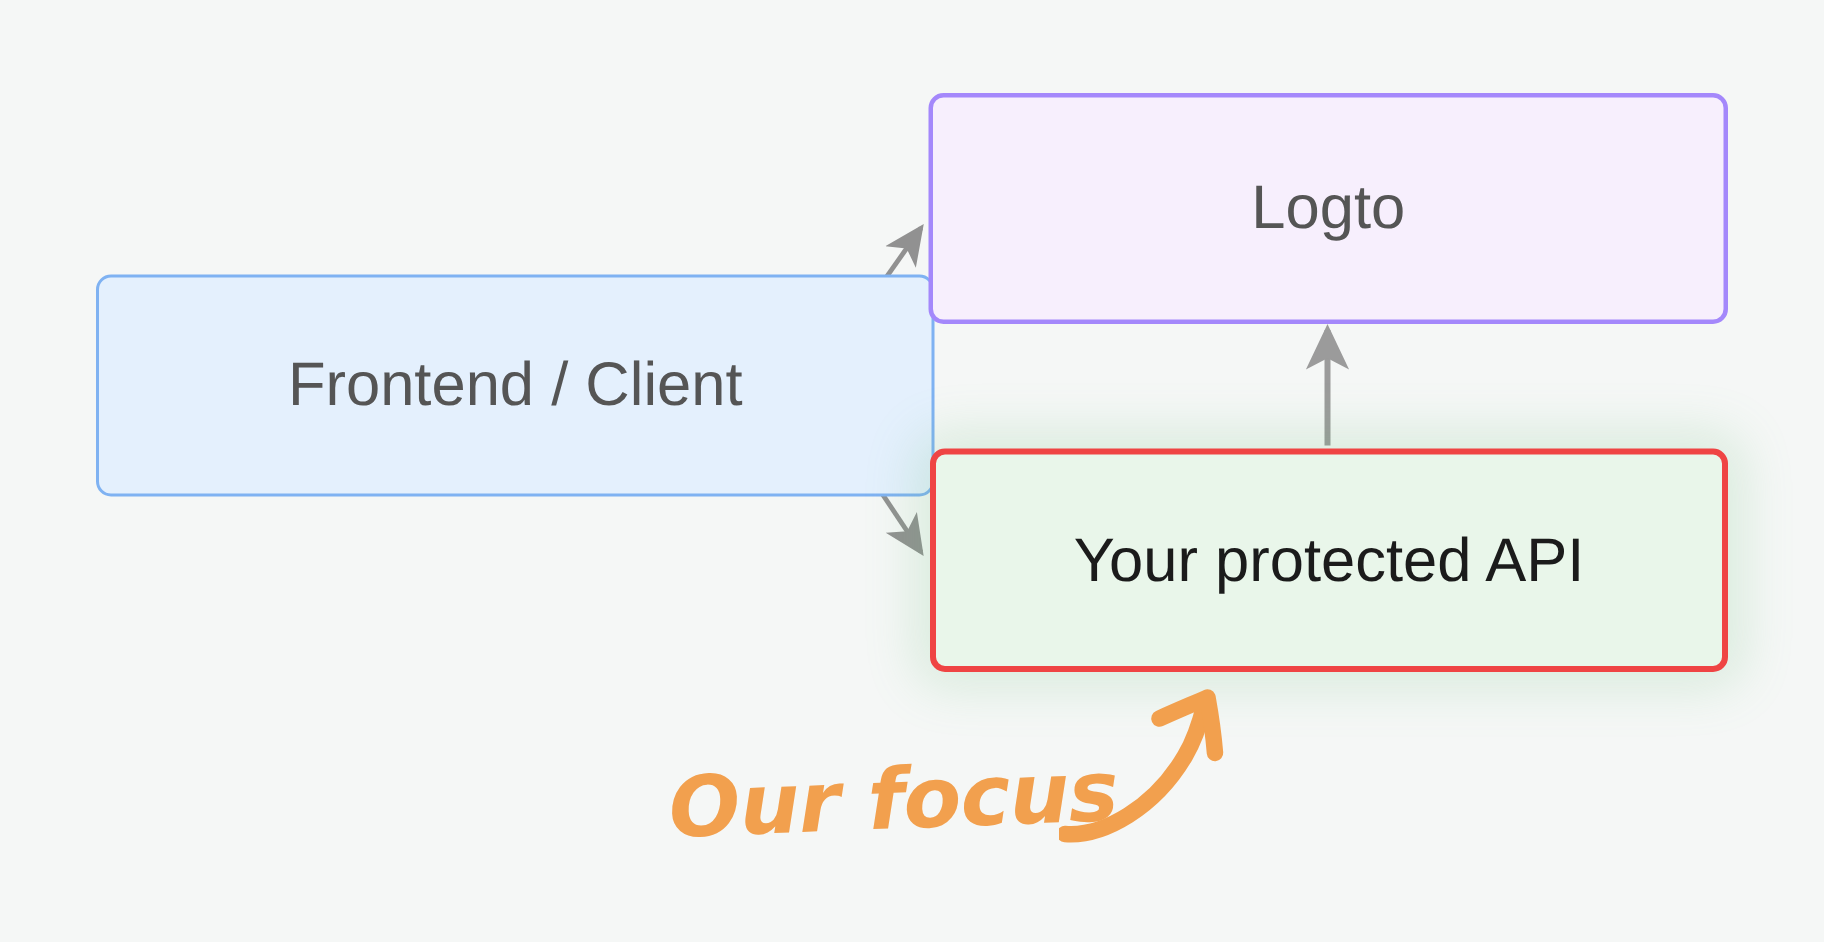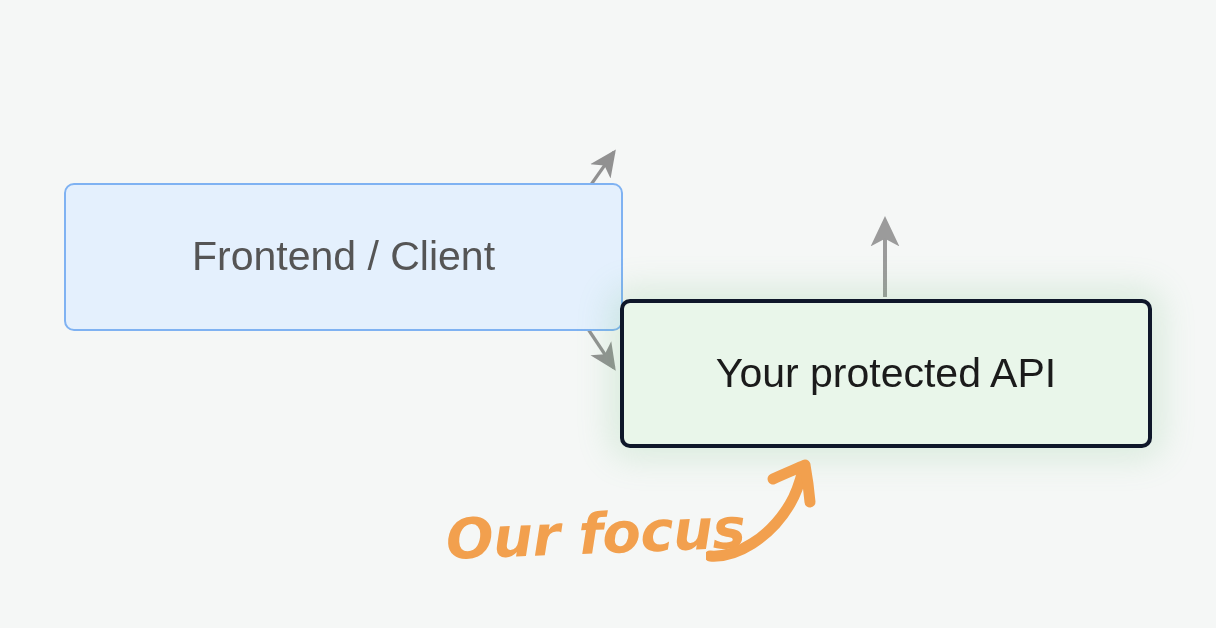--- a/index.html
+++ b/index.html
@@ -52,21 +52,21 @@
     font-size: 41px;
     font-weight: 400;
   }
   
   #node-api {
     left: 620px;
     top: 299px;
     width: 532px;
     height: 149px;
     background: #e9f6ea;
-    border: 4px solid #0f172a;
+    border: 4px solid #ef4444;
     color: #1b1b1b;
     font-size: 41px;
     font-weight: 400;
     box-shadow: 0 0 34px 10px rgba(106, 191, 120, 0.20);
   }
   .node-label {
     display: block;
     padding: 0 14px;
   }
   
@@ -130,20 +130,23 @@
 
     <g>
       <line x1="885" y1="297" x2="885" y2="220" stroke="#9b9b9b" stroke-width="4" marker-end="url(#arrowhead-gray-v)"></line>
     </g>
   </svg>
 
   <div class="node" id="node-frontend">
     <span class="node-label">Frontend / Client</span>
   </div>
 
+  <div class="node" id="node-logto">
+    <span class="node-label">Logto</span>
+  </div>
 
   <div class="node" id="node-api">
     <span class="node-label">Your protected API</span>
   </div>
 
   <div id="annotation-our-focus">
     <span>Our focus</span>
   </div>
 
   <svg id="annotation-arrow" viewBox="0 0 130 120" xmlns="http://www.w3.org/2000/svg">

